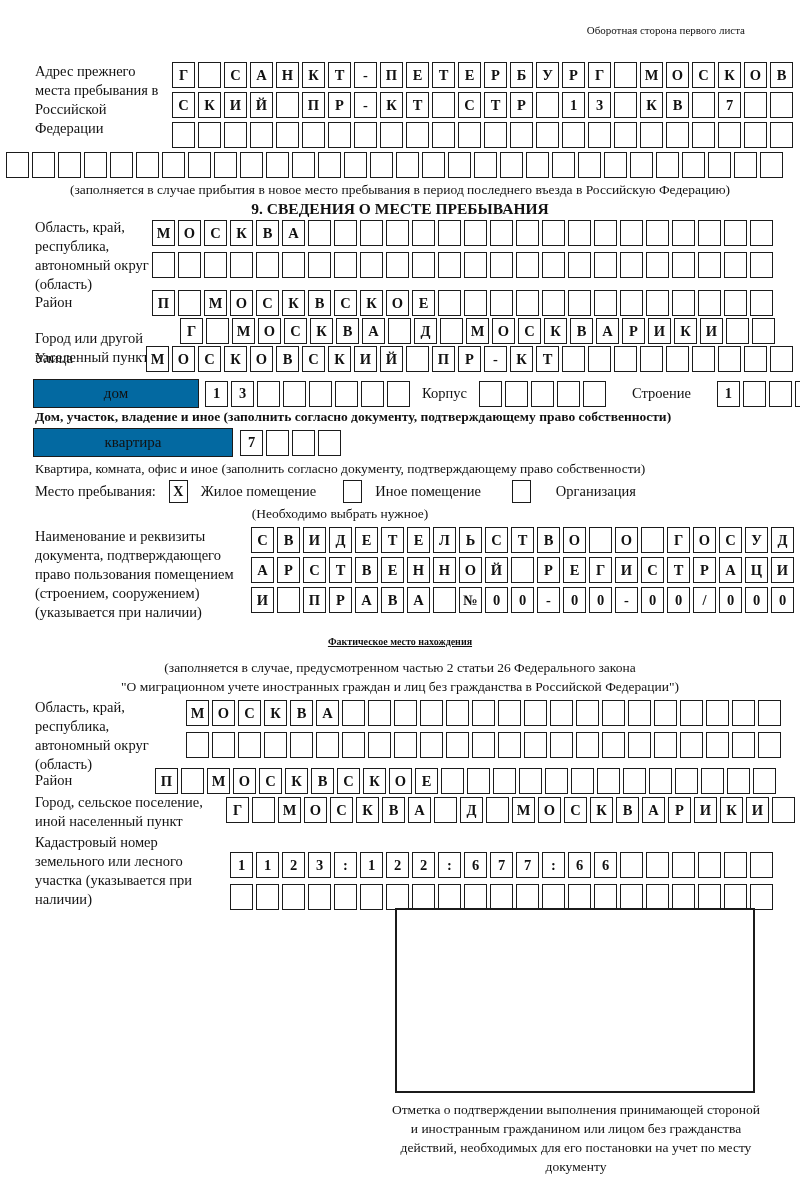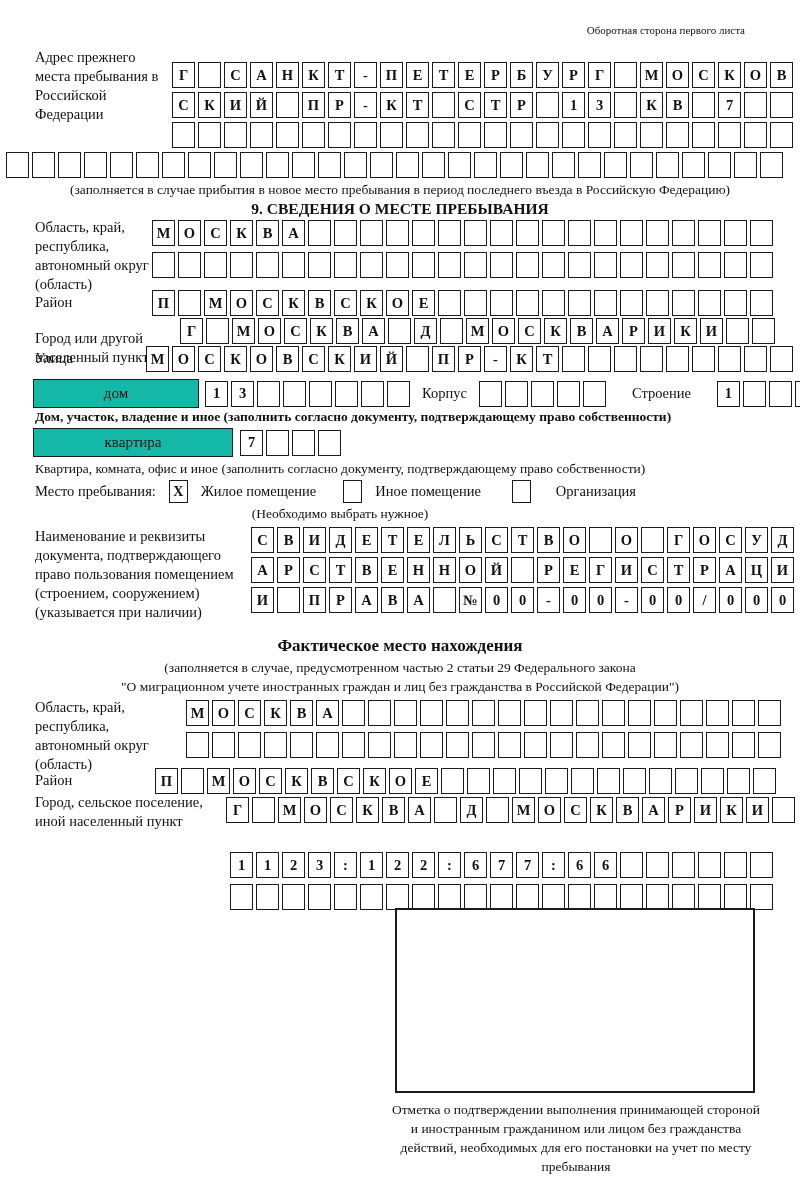--- a/index.html
+++ b/index.html
@@ -5,37 +5,37 @@
   html,body{margin:0;padding:0;background:#fff;}
   #page{position:relative;width:800px;height:1180px;background:#fff;
         font-family:"Liberation Serif","DejaVu Serif",serif;color:#111;overflow:hidden;}
   .abs{position:absolute;}
   .lbl{font-size:14.5px;line-height:19px;color:#111;}
   .grid{display:flex;gap:3px;}
   .cell{width:23px;height:26px;border:1.6px solid #1b1b1b;box-sizing:border-box;
         display:flex;align-items:center;justify-content:center;
         font-size:14.5px;font-weight:bold;flex:none;background:#fff;}
   .rect{border:1.6px solid #1b1b1b;box-sizing:border-box;height:29px;
-        display:flex;align-items:center;justify-content:center;font-size:15px;background:#14b8a6;flex:none;}
+        display:flex;align-items:center;justify-content:center;font-size:15px;background:#0369a1;flex:none;}
   .note{font-size:13.5px;text-align:center;width:800px;}
   .hdr{font-size:15.5px;font-weight:bold;text-align:center;width:800px;}
   .cap{font-size:13.5px;}
   .chk{width:19px;height:23px;border:1.6px solid #1b1b1b;box-sizing:border-box;flex:none;
        display:flex;align-items:center;justify-content:center;font-size:14px;font-weight:bold;background:#fff;}
   .inlrow{display:flex;align-items:center;}
   .stamp{border:2px solid #1b1b1b;box-sizing:border-box;background:#fff;}
 </style>
 </head>
 <body>
 
 <div id="page">
 
   <div class="abs" style="right:55px;top:24px;font-size:11px;">Оборотная сторона первого листа</div>
 
-  <div class="abs lbl" style="left:35px;top:48px;width:138px;">Адрес прежнего места пребывания в Российской Федерации</div>
+  <div class="abs lbl" style="left:35px;top:62px;width:138px;">Адрес прежнего места пребывания в Российской Федерации</div>
   <div class="abs grid" style="left:172px;top:62px;">
       <span class="cell">Г</span>
       <span class="cell"></span>
       <span class="cell">С</span>
       <span class="cell">А</span>
       <span class="cell">Н</span>
       <span class="cell">К</span>
       <span class="cell">Т</span>
       <span class="cell">-</span>
       <span class="cell">П</span>
@@ -397,22 +397,22 @@
       <span class="cell">0</span>
       <span class="cell">-</span>
       <span class="cell">0</span>
       <span class="cell">0</span>
       <span class="cell">/</span>
       <span class="cell">0</span>
       <span class="cell">0</span>
       <span class="cell">0</span>
     </div>
 
-  <div class="abs hdr" style="left:0;top:636px;font-size:17px;">Фактическое место нахождения</div>
-  <div class="abs note" style="left:0;top:660px;">(заполняется в случае, предусмотренном частью 2 статьи 29 Федерального закона</div>
+  <div class="abs hdr" style="left:0;top:636px;font-size:10px;text-decoration:underline;">Фактическое место нахождения</div>
+  <div class="abs note" style="left:0;top:660px;">(заполняется в случае, предусмотренном частью 2 статьи 26 Федерального закона</div>
   <div class="abs note" style="left:0;top:679px;">"О миграционном учете иностранных граждан и лиц без гражданства в Российской Федерации")</div>
 
   <div class="abs lbl" style="left:35px;top:698px;width:150px;">Область, край, республика, автономный округ (область)</div>
   <div class="abs grid" style="left:186px;top:700px;">
       <span class="cell">М</span>
       <span class="cell">О</span>
       <span class="cell">С</span>
       <span class="cell">К</span>
       <span class="cell">В</span>
       <span class="cell">А</span>
@@ -507,20 +507,21 @@
       <span class="cell">К</span>
       <span class="cell">В</span>
       <span class="cell">А</span>
       <span class="cell">Р</span>
       <span class="cell">И</span>
       <span class="cell">К</span>
       <span class="cell">И</span>
       <span class="cell"></span>
     </div>
 
+  <div class="abs lbl" style="left:35px;top:833px;width:185px;">Кадастровый номер земельного или лесного участка (указывается при наличии)</div>
   <div class="abs grid" style="left:230px;top:852px;">
       <span class="cell">1</span>
       <span class="cell">1</span>
       <span class="cell">2</span>
       <span class="cell">3</span>
       <span class="cell">:</span>
       <span class="cell">1</span>
       <span class="cell">2</span>
       <span class="cell">2</span>
       <span class="cell">:</span>
@@ -555,15 +556,15 @@
       <span class="cell"></span>
       <span class="cell"></span>
       <span class="cell"></span>
       <span class="cell"></span>
       <span class="cell"></span>
       <span class="cell"></span>
       <span class="cell"></span>
     </div>
 
   <div class="abs stamp" style="left:395px;top:908px;width:360px;height:185px;"></div>
-  <div class="abs cap" style="left:390px;top:1100px;width:372px;text-align:center;line-height:19px;">Отметка о подтверждении выполнения принимающей стороной и иностранным гражданином или лицом без гражданства действий, необходимых для его постановки на учет по месту пребывания</div>
+  <div class="abs cap" style="left:390px;top:1100px;width:372px;text-align:center;line-height:19px;">Отметка о подтверждении выполнения принимающей стороной и иностранным гражданином или лицом без гражданства действий, необходимых для его постановки на учет по месту документу</div>
 
 </div>
 
 </body></html>

